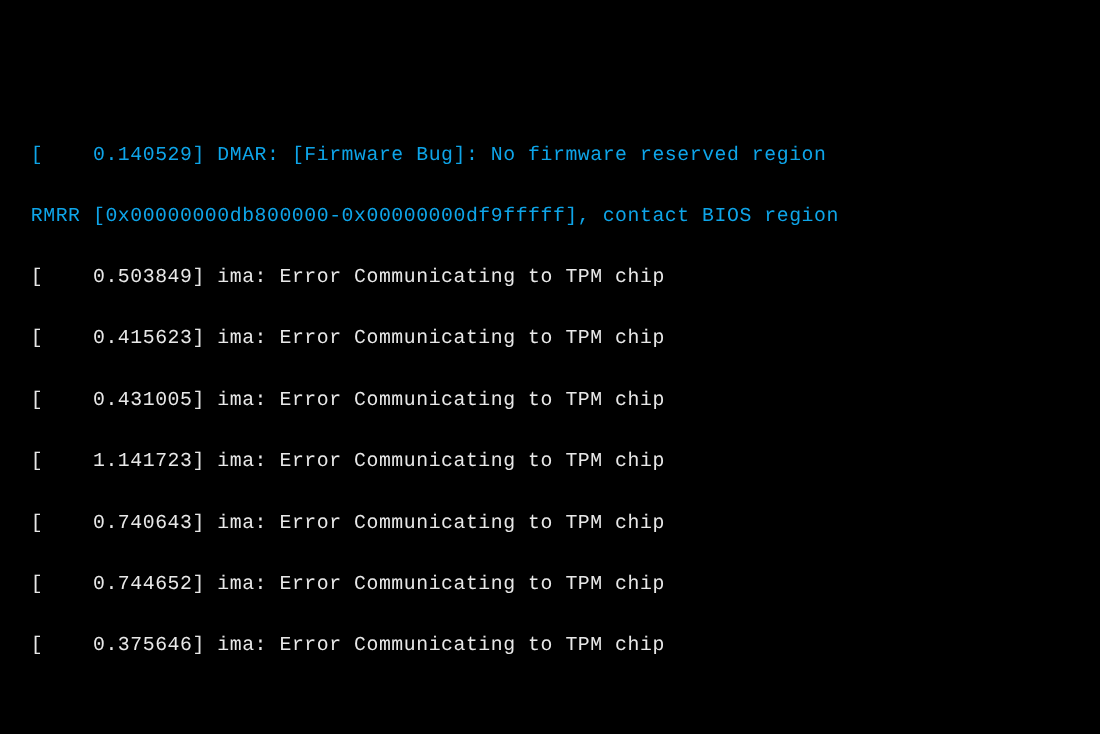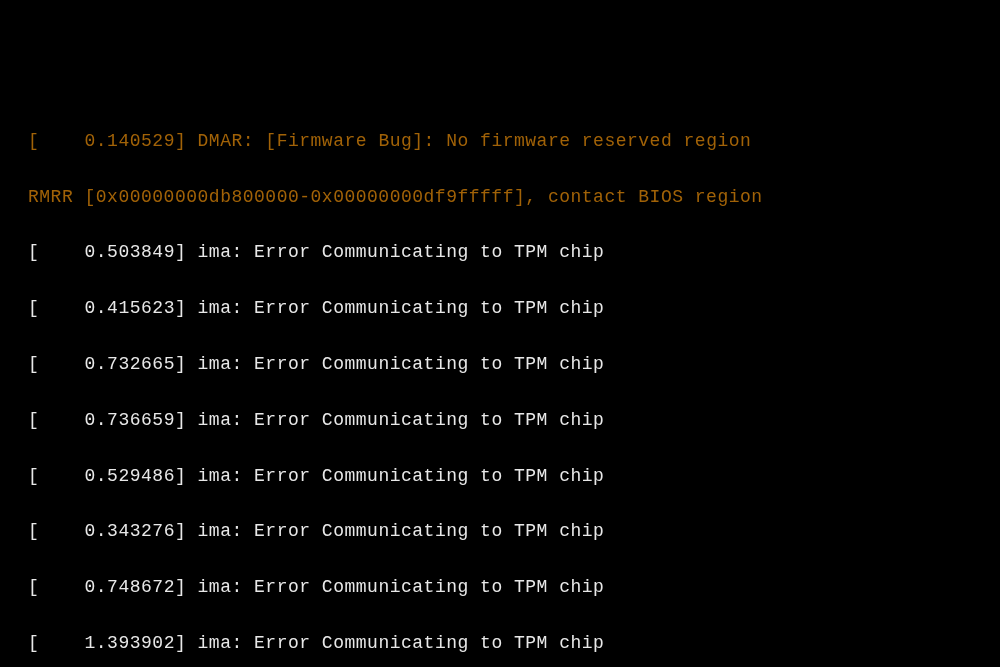--- a/index.html
+++ b/index.html
@@ -17,31 +17,30 @@
     }
     .screen {
       padding-top: 100px;
       padding-left: 28px;
       white-space: pre;
     }
     .line {
       display: block;
     }
     .dim {
-      color: #a16207;
+      color: #0ea5e9;
     }
   </style>
 </head>
 <body>
 
 <div class="screen">
 <span class="line dim"><span>[    </span><span>0.140529</span><span>] </span><span>DMAR: [Firmware Bug]: No firmware reserved region </span></span>
 <span class="line dim"><span>RMRR [0x00000000db800000-0x00000000df9fffff], contact BIOS region</span></span>
 <span class="line"><span>[    </span><span>0.503849</span><span>] </span><span>ima: Error Communicating to TPM chip</span></span>
 <span class="line"><span>[    </span><span>0.415623</span><span>] </span><span>ima: Error Communicating to TPM chip</span></span>
-<span class="line"><span>[    </span><span>0.732665</span><span>] </span><span>ima: Error Communicating to TPM chip</span></span>
-<span class="line"><span>[    </span><span>0.736659</span><span>] </span><span>ima: Error Communicating to TPM chip</span></span>
-<span class="line"><span>[    </span><span>0.529486</span><span>] </span><span>ima: Error Communicating to TPM chip</span></span>
-<span class="line"><span>[    </span><span>0.343276</span><span>] </span><span>ima: Error Communicating to TPM chip</span></span>
-<span class="line"><span>[    </span><span>0.748672</span><span>] </span><span>ima: Error Communicating to TPM chip</span></span>
-<span class="line"><span>[    </span><span>1.393902</span><span>] </span><span>ima: Error Communicating to TPM chip</span></span>
+<span class="line"><span>[    </span><span>0.431005</span><span>] </span><span>ima: Error Communicating to TPM chip</span></span>
+<span class="line"><span>[    </span><span>1.141723</span><span>] </span><span>ima: Error Communicating to TPM chip</span></span>
+<span class="line"><span>[    </span><span>0.740643</span><span>] </span><span>ima: Error Communicating to TPM chip</span></span>
+<span class="line"><span>[    </span><span>0.744652</span><span>] </span><span>ima: Error Communicating to TPM chip</span></span>
+<span class="line"><span>[    </span><span>0.375646</span><span>] </span><span>ima: Error Communicating to TPM chip</span></span>
 
 </div>
 
 </body></html>

